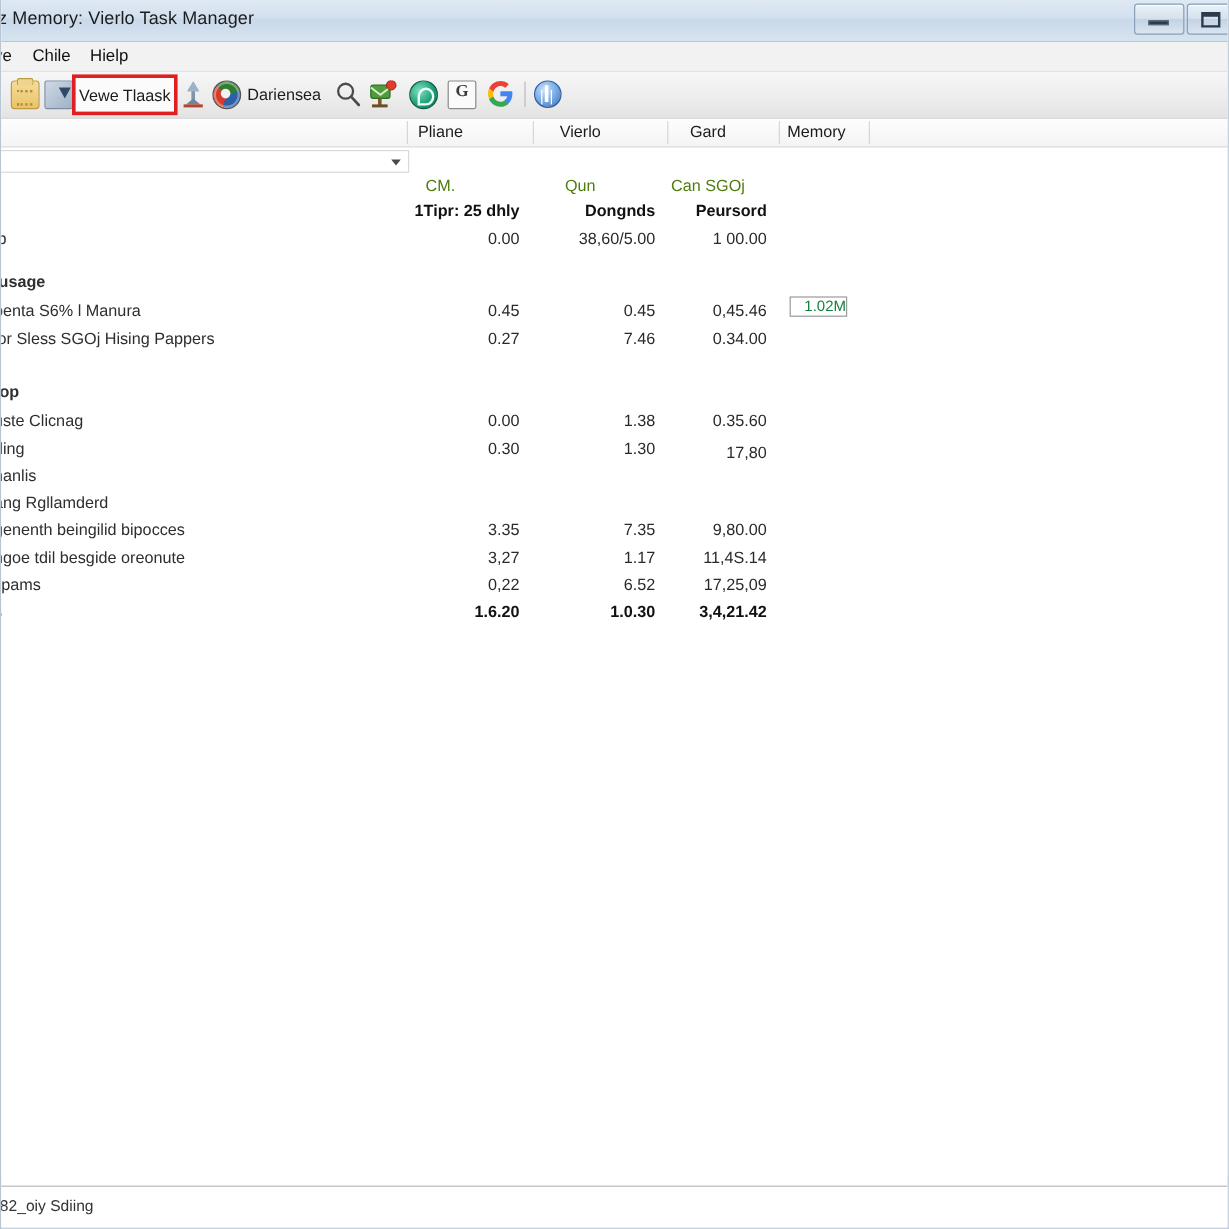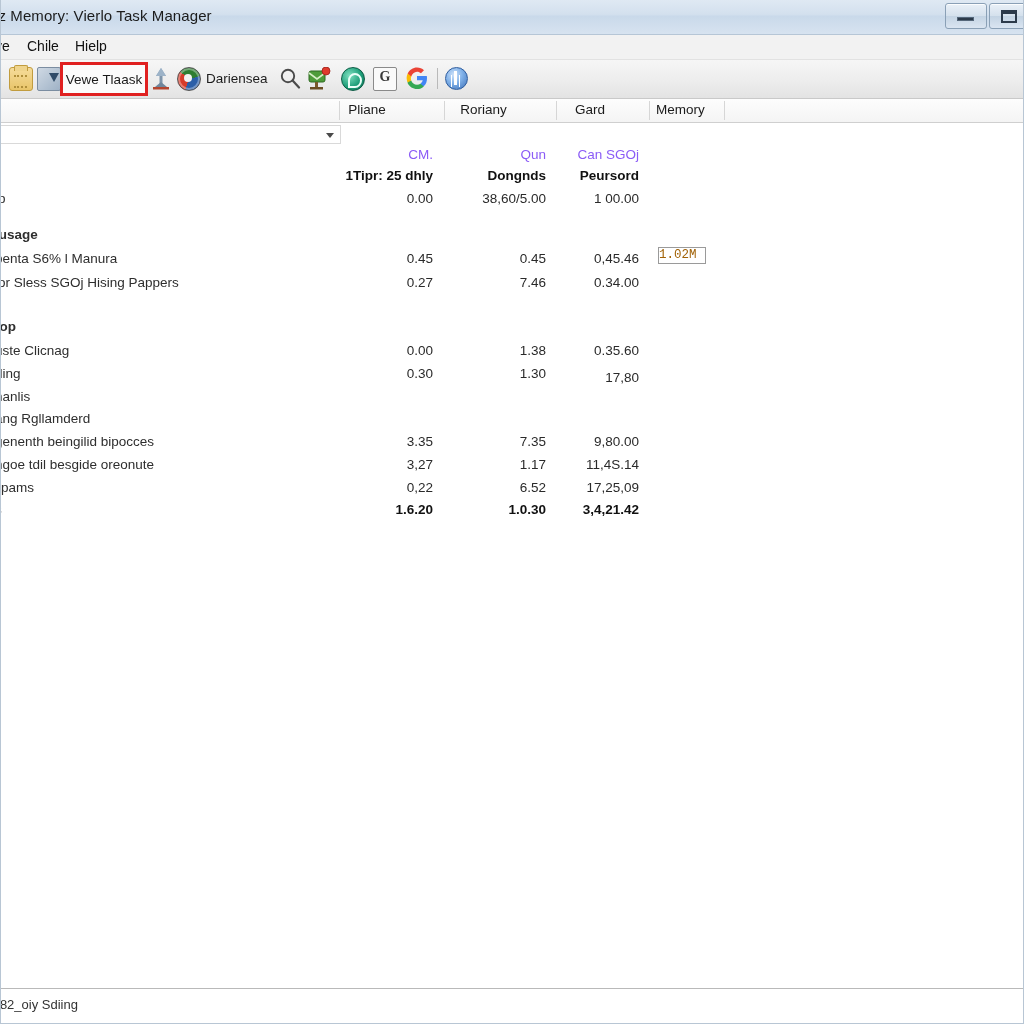--- a/index.html
+++ b/index.html
@@ -302,41 +302,40 @@
   }
 
   .cell {
     position: absolute;
     font-size: 13.5px;
     color: #2a2a2a;
     white-space: nowrap;
   }
   .cell.num { text-align: right; }
   .cell.bold { font-weight: bold; color: #111; }
-  .cell.muted { color: #8b5cf6; }
+  .cell.muted { color: #4d7c0f; text-align: center; }
   .cell.label { color: #2e2e2e; }
 
   #memory-box {
     position: absolute;
     left: 657px;
     top: 124px;
     width: 48px;
     height: 17px;
     border: 1px solid #9a9a9a;
     background: #ffffff;
     box-sizing: border-box;
   }
   #memory-box span {
     position: absolute;
     left: 0; right: 0; top: 0px;
-    text-align: left;
+    text-align: right;
     font-size: 12.5px;
-    color: #a16207;
-    white-space: nowrap;
-    font-family: Liberation Mono, monospace;
+    color: #15803d;
+    white-space: nowrap;
   }
 
   
   #statusbar {
     position: absolute;
     left: 0; right: 0; bottom: 0;
     height: 34px;
     background: #ffffff;
     border-top: 1px solid #b9b9b9;
   }
@@ -428,21 +427,21 @@
   </div>
 
   <div id="headerband">
     <div class="hdr-sep" style="left:338px"></div>
     <div class="hdr-sep" style="left:443px"></div>
     <div class="hdr-sep" style="left:555px"></div>
     <div class="hdr-sep" style="left:648px"></div>
     <div class="hdr-sep" style="left:723px"></div>
 
     <div class="hdr-label" style="left:300px; width:132px">Pliane</div>
-    <div class="hdr-label" style="left:420px; width:125px">Roriany</div>
+    <div class="hdr-label" style="left:420px; width:125px">Vierlo</div>
     <div class="hdr-label" style="left:540px; width:98px">Gard</div>
     <div class="hdr-label" style="left:655px; width:56px; text-align:left">Memory</div>
   </div>
 
   <div id="grid">
 
     <div id="filter-combo">
       <span class="arrow"></span>
     </div>
 

